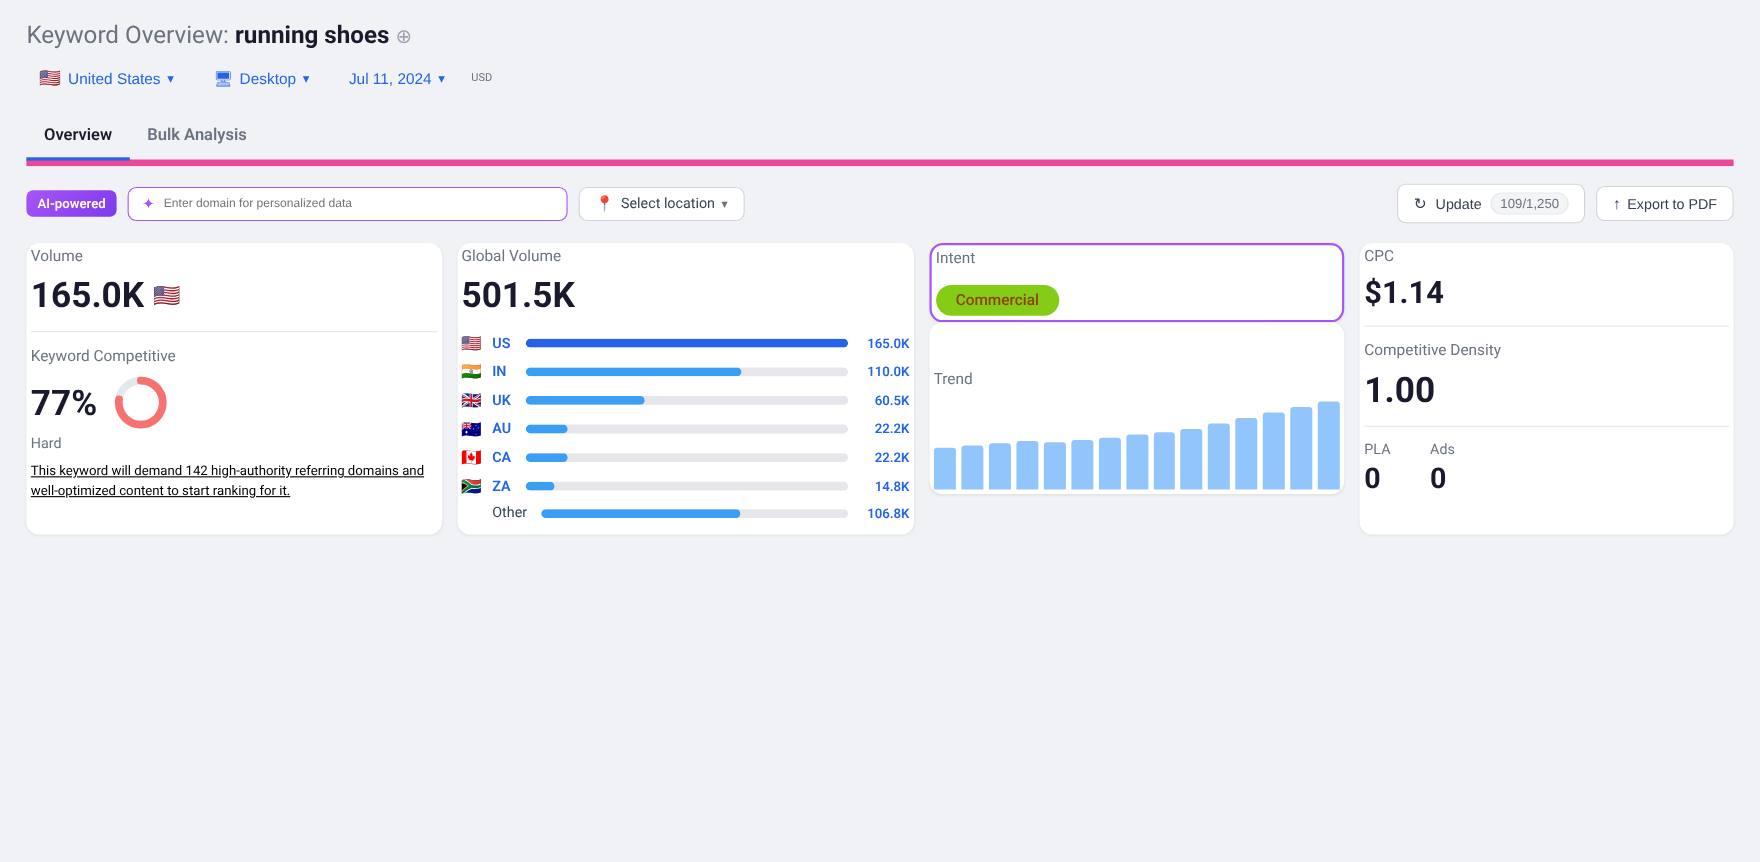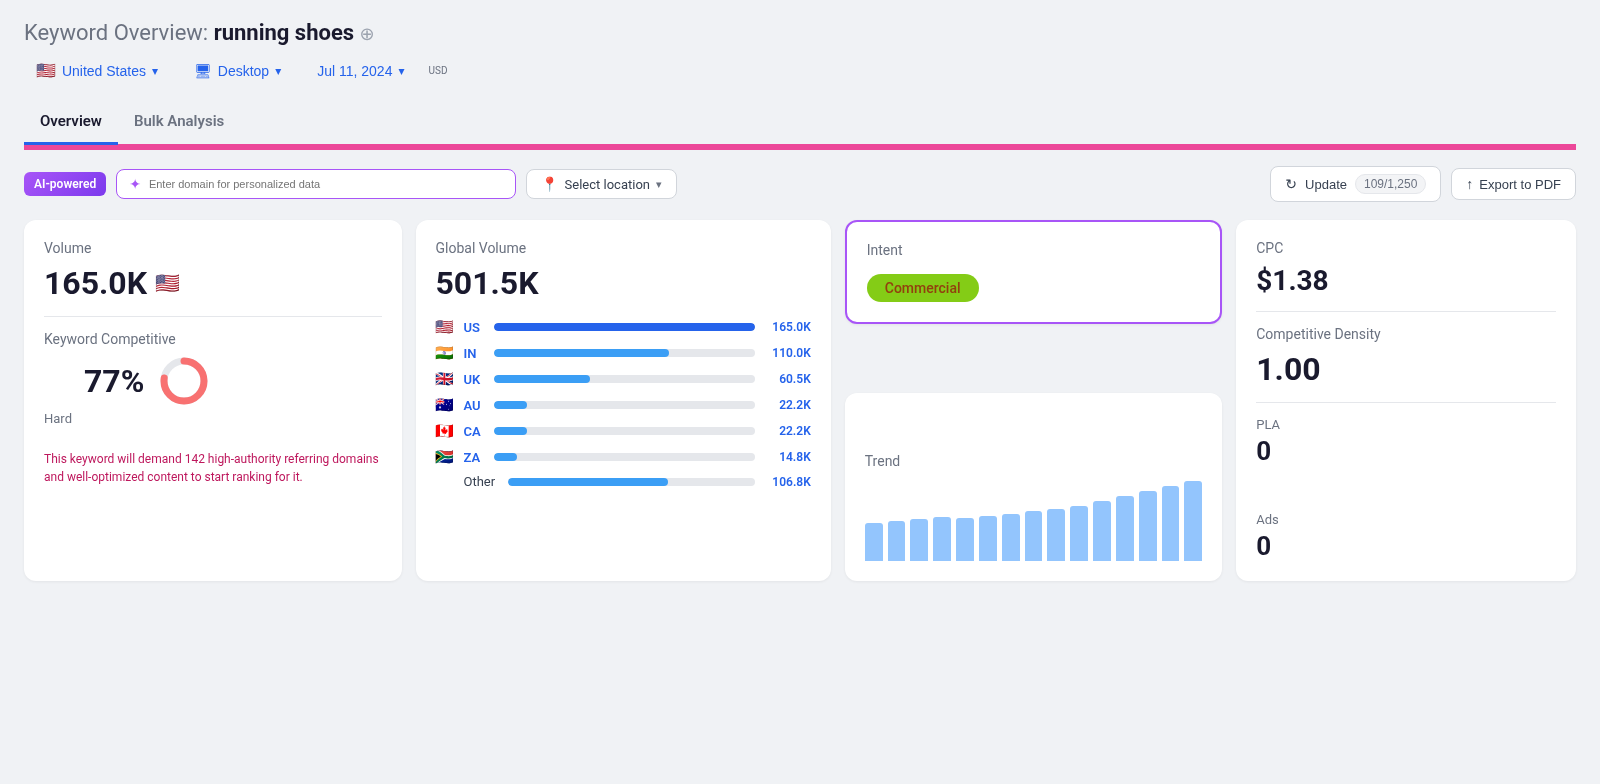--- a/index.html
+++ b/index.html
@@ -151,21 +151,21 @@
       font-weight: 500;
     }
     .cards-grid {
       display: grid;
       grid-template-columns: 1fr 1.1fr 1fr 0.9fr;
       gap: 14px;
     }
     .card {
       background: white;
       border-radius: 12px;
-      padding: 20px;
+      padding: 4px;
       box-shadow: 0 1px 3px rgba(0,0,0,0.06);
     }
     .card.intent-card {
       border: 2.5px solid #a855f7;
     }
     .card-label {
       font-size: 14px;
       color: #6b7280;
       margin-bottom: 8px;
     }
@@ -185,37 +185,37 @@
     }
     .kd-row {
       display: flex;
       align-items: center;
       gap: 14px;
     }
     .kd-value {
       font-size: 32px;
       font-weight: 700;
       color: #1a1a2e;
-      margin-left: 40px;
     }
     .donut-wrap {
       position: relative;
       width: 52px;
       height: 52px;
     }
     .kd-label {
       font-size: 13px;
       color: #6b7280;
       margin-top: 4px;
     }
     .kd-desc {
       font-size: 12px;
-      color: #be185d;
+      color: #000000;
       line-height: 1.5;
-      margin-top: 24px;
+      margin-top: 8px;
+      text-decoration: underline;
     }
     .global-volume {
       font-size: 32px;
       font-weight: 700;
       color: #1a1a2e;
       margin-bottom: 16px;
     }
     .country-row {
       display: flex;
       align-items: center;
@@ -277,23 +277,22 @@
       font-weight: 700;
       color: #1a1a2e;
     }
     .comp-density {
       font-size: 32px;
       font-weight: 700;
       color: #1a1a2e;
     }
     .pla-ads-row {
       display: flex;
-      gap: 46px;
+      gap: 36px;
       margin-top: 6px;
-      flex-direction: column;
     }
     .pla-ads-item .sub-label {
       font-size: 13px;
       color: #6b7280;
       margin-bottom: 4px;
     }
     .pla-ads-item .sub-value {
       font-size: 26px;
       font-weight: 700;
       color: #1a1a2e;
@@ -433,21 +432,21 @@
       <span class="country-flag"></span>
       <span class="country-code" style="color:#374151;font-weight:400;width:36px;">Other</span>
       <div class="bar-track">
         <div class="bar-fill bar-other" style="width:65%;"></div>
       </div>
       <span class="country-vol">106.8K</span>
     </div>
       </div>
   </div>
 
-  <div style="display:flex;flex-direction:column;gap:20px;justify-content:space-between;">
+  <div style="display:flex;flex-direction:column;gap:0;">
     <div class="card intent-card">
       <div class="card-label">Intent</div>
       <div>
         <span class="intent-badge">Commercial</span>
       </div>
     </div>
     <div class="card">
       <div class="trend-label">Trend</div>
       <div class="trend-chart" id="trend-chart">
           <div class="trend-bar" style="height: 47.5%;"></div>
@@ -464,21 +463,21 @@
           <div class="trend-bar" style="height: 81.25%;"></div>
           <div class="trend-bar" style="height: 87.5%;"></div>
           <div class="trend-bar" style="height: 93.75%;"></div>
           <div class="trend-bar" style="height: 100%;"></div>
         </div>
     </div>
   </div>
 
   <div class="card">
     <div class="card-label">CPC</div>
-    <div class="cpc-value">$1.38</div>
+    <div class="cpc-value">$1.14</div>
     <hr class="divider">
     <div class="card-label">Competitive Density</div>
     <div class="comp-density">1.00</div>
     <hr class="divider">
     <div class="pla-ads-row">
       <div class="pla-ads-item">
         <div class="sub-label">PLA</div>
         <div class="sub-value">0</div>
       </div>
       <div class="pla-ads-item">

